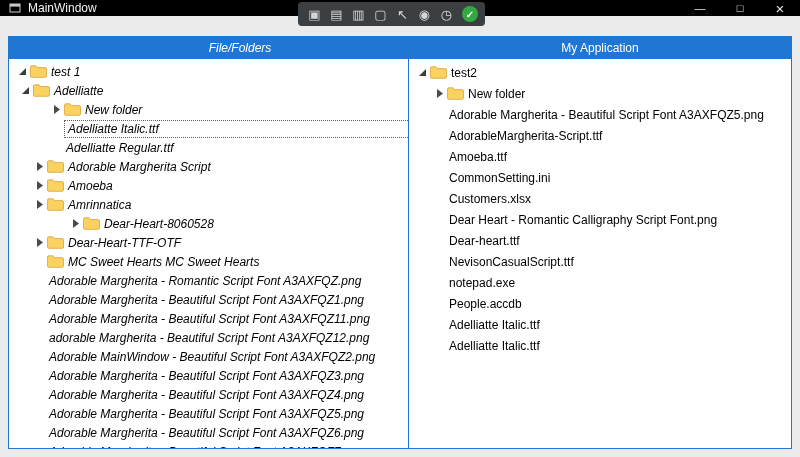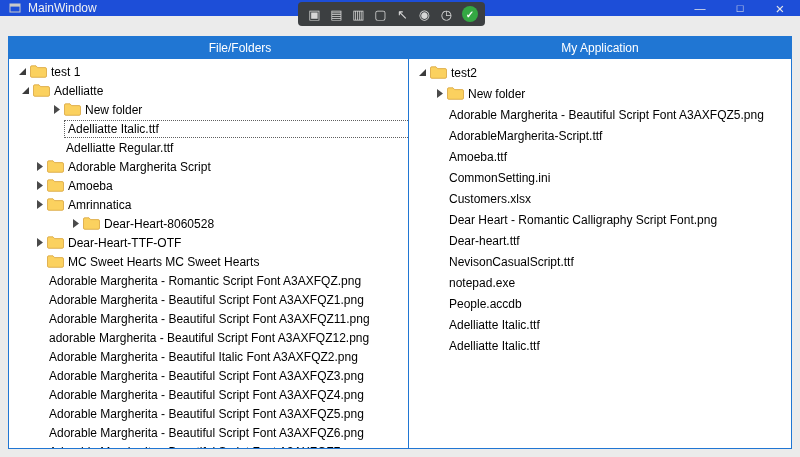--- a/index.html
+++ b/index.html
@@ -4,21 +4,21 @@
 <style>
   html,body{margin:0;padding:0;}
   body{
     width:800px;height:457px;overflow:hidden;position:relative;
     background:#ebebeb;font-family:"Liberation Sans", sans-serif;
     -webkit-font-smoothing:antialiased;
   }
   
   .titlebar{
     position:absolute;top:0;left:0;width:800px;height:16px;
-    background:#1d4ed8;color:#fff;display:flex;align-items:center;
+    background:#000000;color:#fff;display:flex;align-items:center;
   }
   .appicon{margin-left:9px;display:flex;align-items:center;}
   .title{font-size:12px;margin-left:7px;color:#f2f2f2;}
   .toolbar{
     position:absolute;left:298px;top:2px;height:24px;
     background:#3c3f41;border-radius:4px;display:flex;align-items:center;
     padding:0 7px;gap:3px;
   }
   .tbicon{
     width:19px;height:20px;display:flex;align-items:center;justify-content:center;
@@ -32,21 +32,21 @@
   .wbtn{
     width:40px;height:28px;display:flex;align-items:center;justify-content:center;
     color:#e8e8e8;font-size:11px;
   }
   .wbtn.close{font-size:15px;}
   
   .panel{
     position:absolute;top:36px;height:413px;background:#fff;
     border:1px solid #2076d3;box-sizing:border-box;
   }
-  .panel.left{left:8px;width:464px;}
+  .panel.left{left:8px;width:464px;font-style:italic;}
   .panel.right{left:408px;width:384px;}
   .phead{
     height:22px;background:#2076d3;color:#fff;font-size:12px;
     display:flex;align-items:center;justify-content:center;
   }
   .tree{
     position:absolute;top:22px;left:0;right:0;bottom:0;
     overflow:hidden;padding-top:3px;box-sizing:border-box;border-radius:7px;
   }
   .tree.haswide{right:13px;}
@@ -239,21 +239,21 @@
       <div class="trow row-l" style="padding-left: 23px;">
         <span class="exp"></span>
         <span class="lbl">Adorable Margherita - Beautiful Script Font A3AXFQZ11.png</span>
       </div>
       <div class="trow row-l" style="padding-left: 23px;">
         <span class="exp"></span>
         <span class="lbl">adorable Margherita - Beautiful Script Font A3AXFQZ12.png</span>
       </div>
       <div class="trow row-l" style="padding-left: 23px;">
         <span class="exp"></span>
-        <span class="lbl">Adorable Margherita - Beautiful Italic Font A3AXFQZ2.png</span>
+        <span class="lbl">Adorable MainWindow - Beautiful Script Font A3AXFQZ2.png</span>
       </div>
       <div class="trow row-l" style="padding-left: 23px;">
         <span class="exp"></span>
         <span class="lbl">Adorable Margherita - Beautiful Script Font A3AXFQZ3.png</span>
       </div>
       <div class="trow row-l" style="padding-left: 23px;">
         <span class="exp"></span>
         <span class="lbl">Adorable Margherita - Beautiful Script Font A3AXFQZ4.png</span>
       </div>
       <div class="trow row-l" style="padding-left: 23px;">

